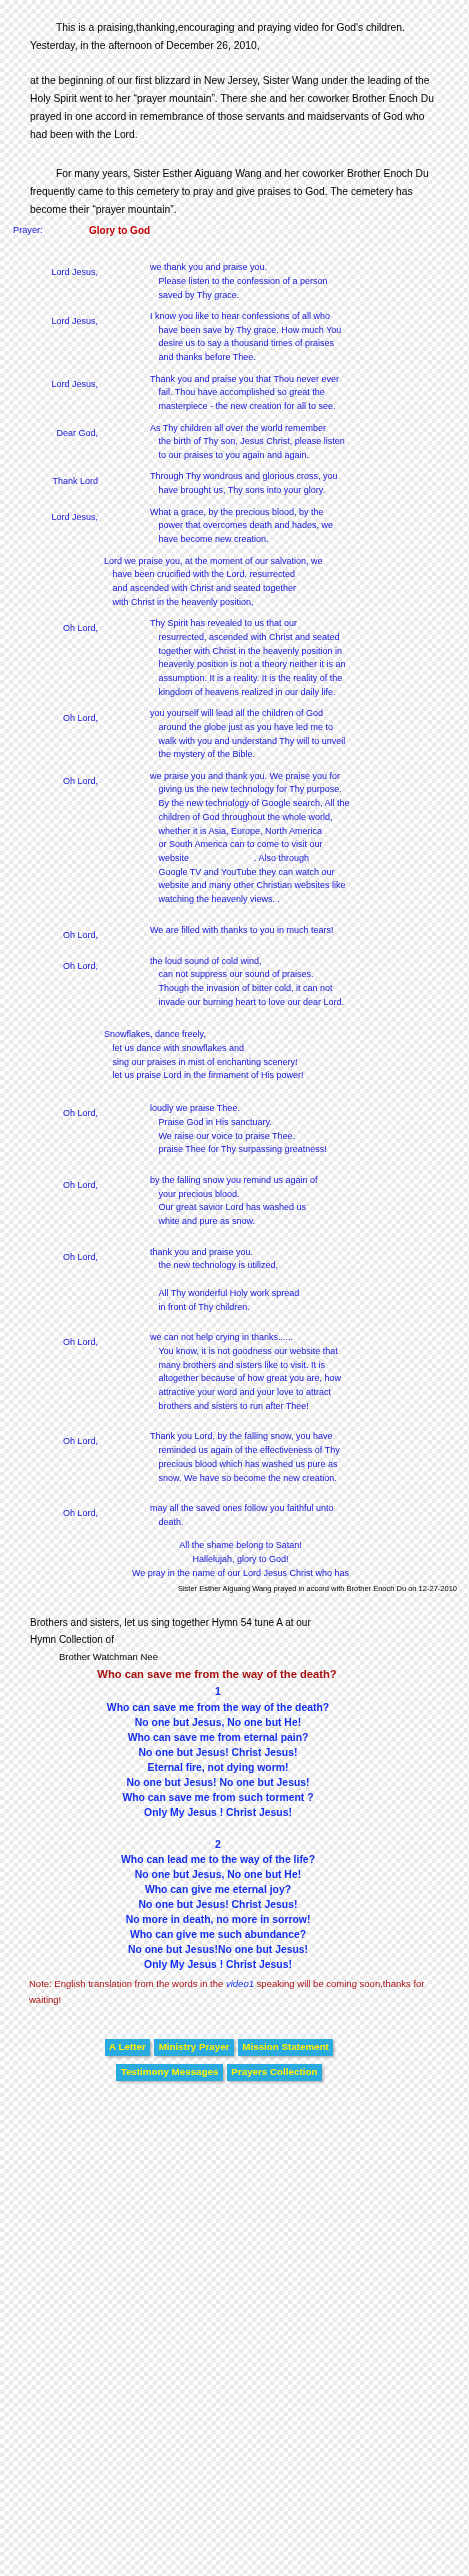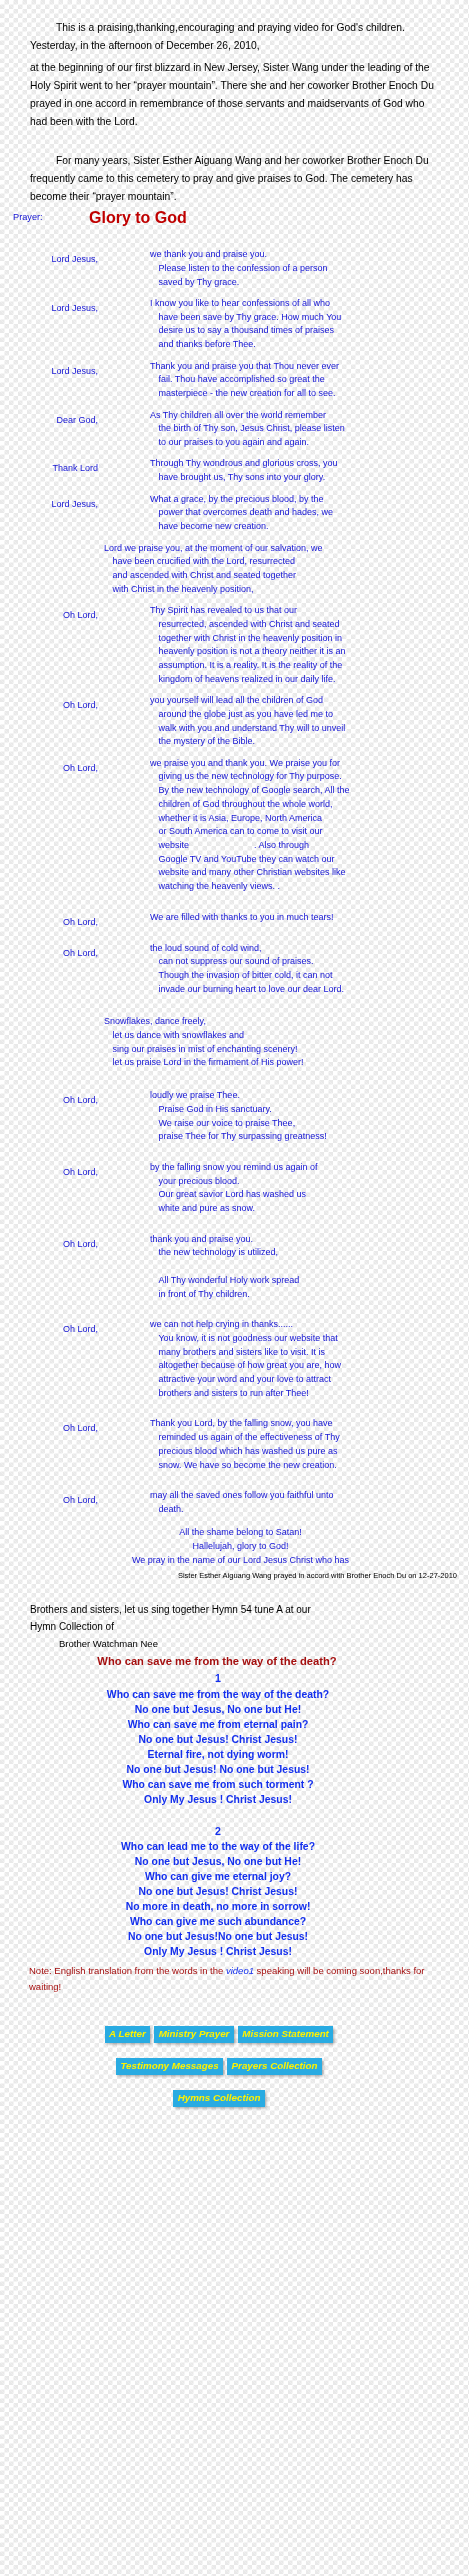--- a/index.html
+++ b/index.html
@@ -28,21 +28,21 @@
   
   .intro {
     color: #000000;
     font-size: 10.3px;
     line-height: 18px;
     padding: 0 29px 0 30px;
   }
   .intro p {
     margin: 0 0 0 0;
   }
-  .intro .p1 { margin-bottom: 4px; }
+  .intro .p1 { margin-bottom: 17px; }
   .intro .p2 { margin-bottom: 21px; }
   .indent { display: inline-block; width: 26px; }
 
   
   .prayer-wrap {
     margin-top: 4.5px;
     padding-left: 0;
     position: relative;
   }
   .prayer-head {
@@ -56,21 +56,21 @@
     top: 1.7px;
     color: #1414d4;
     font-size: 9.2px;
     line-height: 11.2px;
   }
   .glory {
     position: absolute;
     left: 89px;
     top: 0;
     color: #c00000;
-    font-size: 16px;
+    font-size: 10px;
     font-weight: bold;
     line-height: 13.4px;
   }
   .stanza {
     position: relative;
     margin: 0 0 7.8px 0;
     min-height: 0.6px;
   }
   .stanza .who {
     position: absolute;
@@ -181,22 +181,21 @@
   
   .navwrap {
     margin-top: 31px;
     padding-bottom: 34px;
     padding-right: 32px;
   }
   .navrow {
     display: flex;
     justify-content: center;
     gap: 3.9px;
-    margin-bottom: 15px;
-    font-style: italic;
+    margin-bottom: 8px;
   }
   .navbtn {
     background: #29ABE2;
     color: #FFF200;
     font-weight: bold;
     font-size: 9.8px;
     line-height: 12.3px;
     padding: 2.2px 4.5px 2.8px 4.5px;
     box-shadow: 2.2px 2.2px 2.8px rgba(0,0,0,0.35);
     white-space: nowrap;
@@ -446,19 +445,16 @@
   <div class="navwrap" id="nav">
       <div class="navrow">
         <a class="navbtn">A  Letter</a>
         <a class="navbtn">Ministry Prayer</a>
         <a class="navbtn">Mission Statement</a>
       </div>
       <div class="navrow">
         <a class="navbtn">Testimony Messages</a>
         <a class="navbtn">Prayers Collection</a>
       </div>
-      <div class="navrow">
-        <a class="navbtn">Hymns Collection</a>
-      </div>
     </div>
 
 </div>
 
 
 </body></html>

